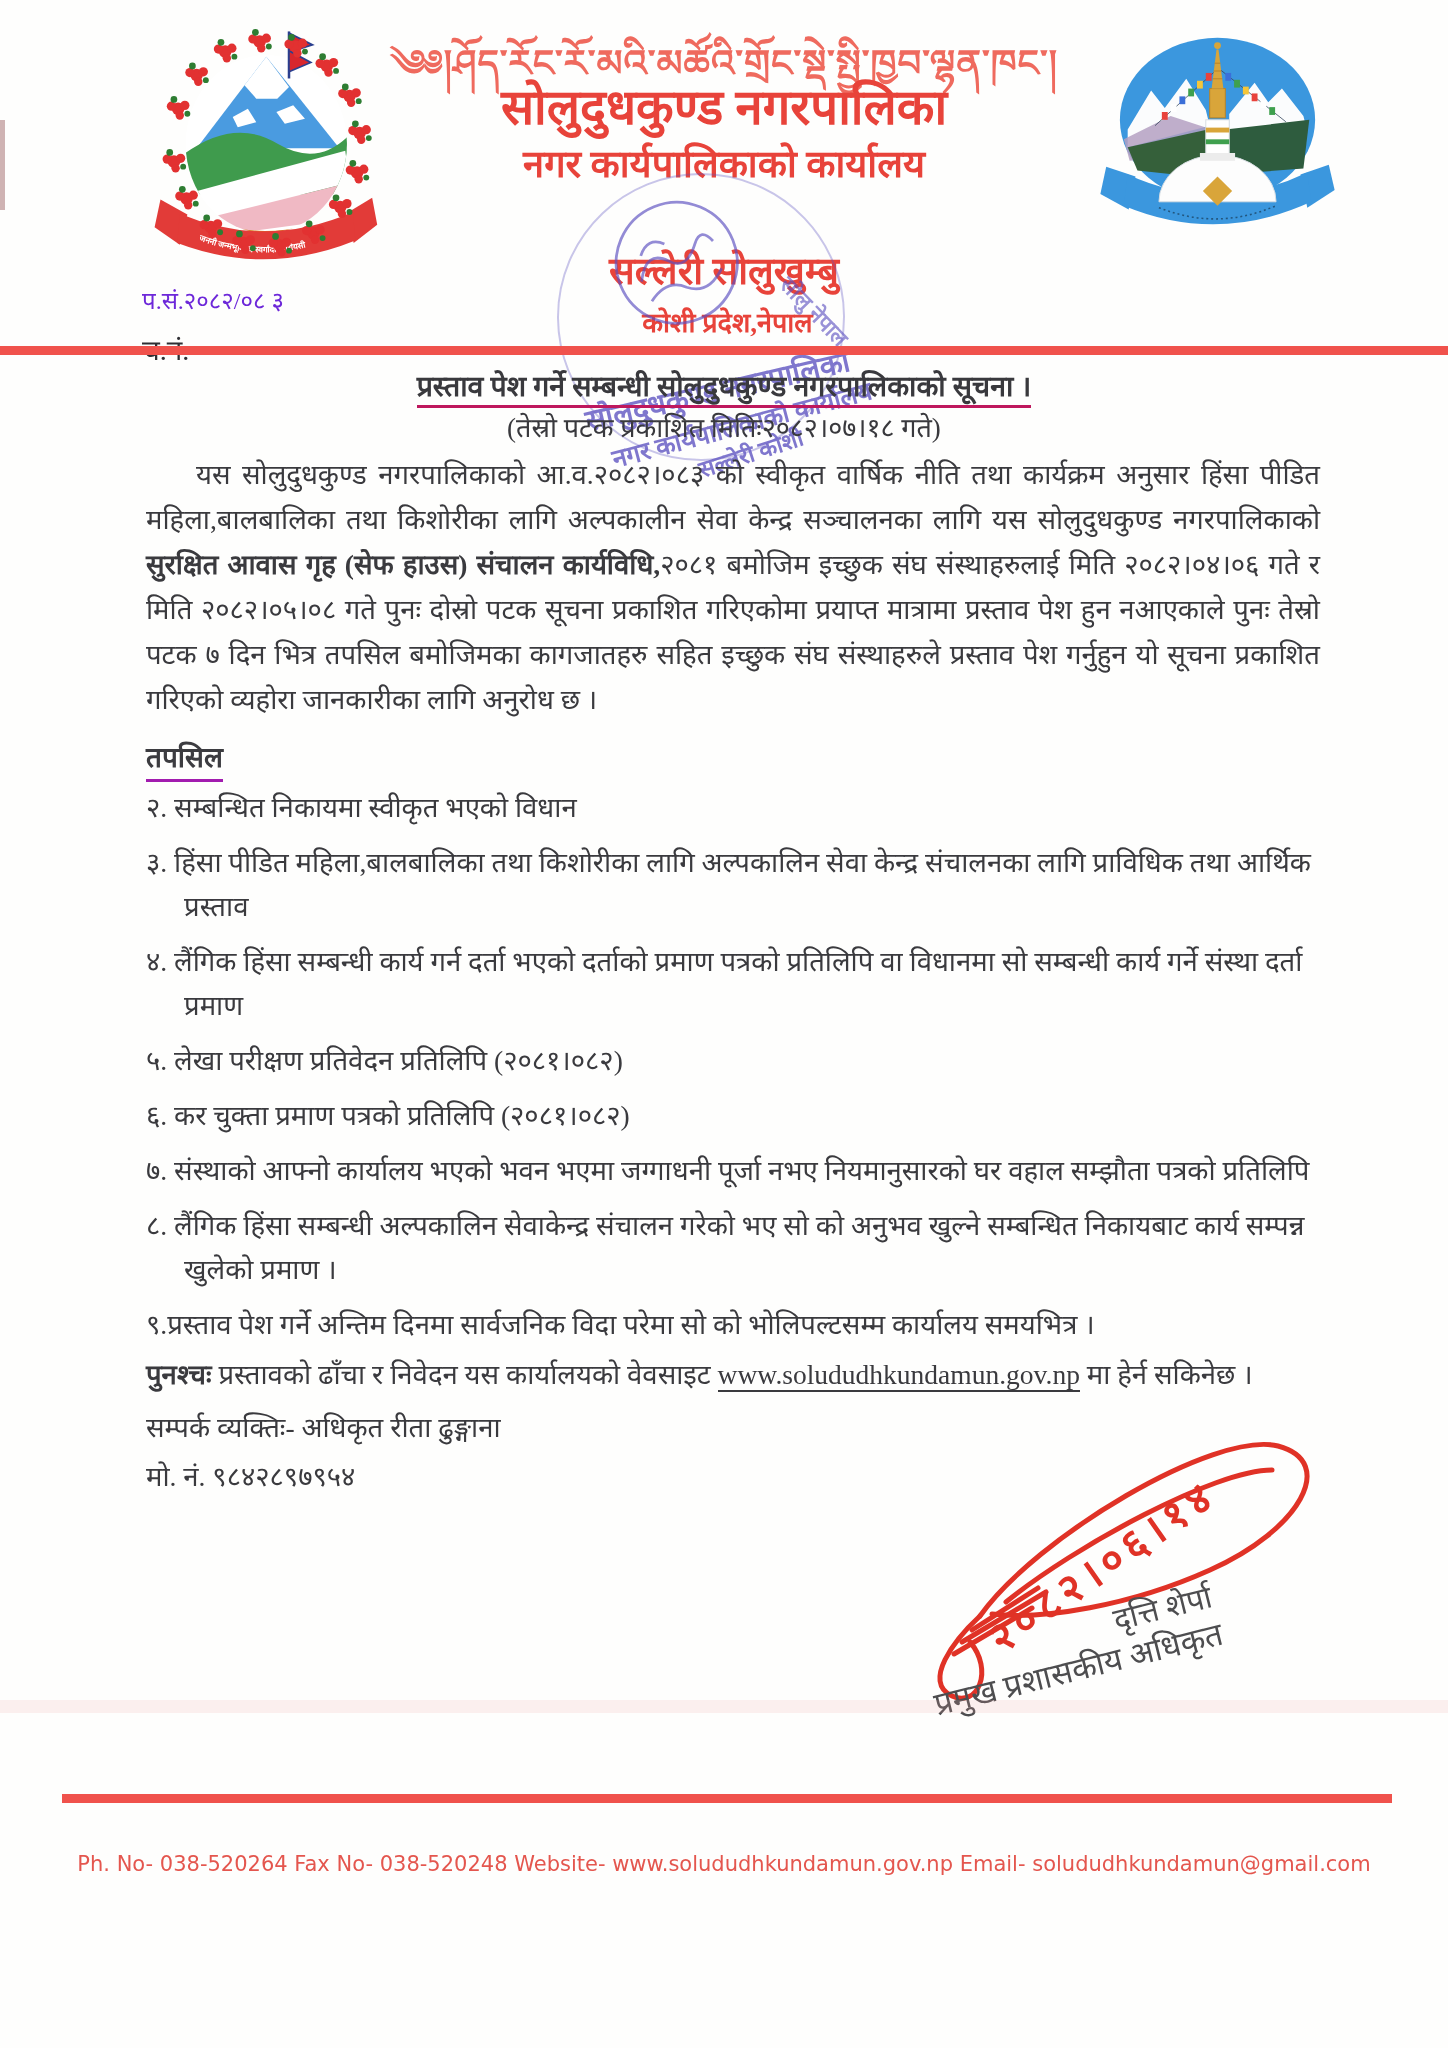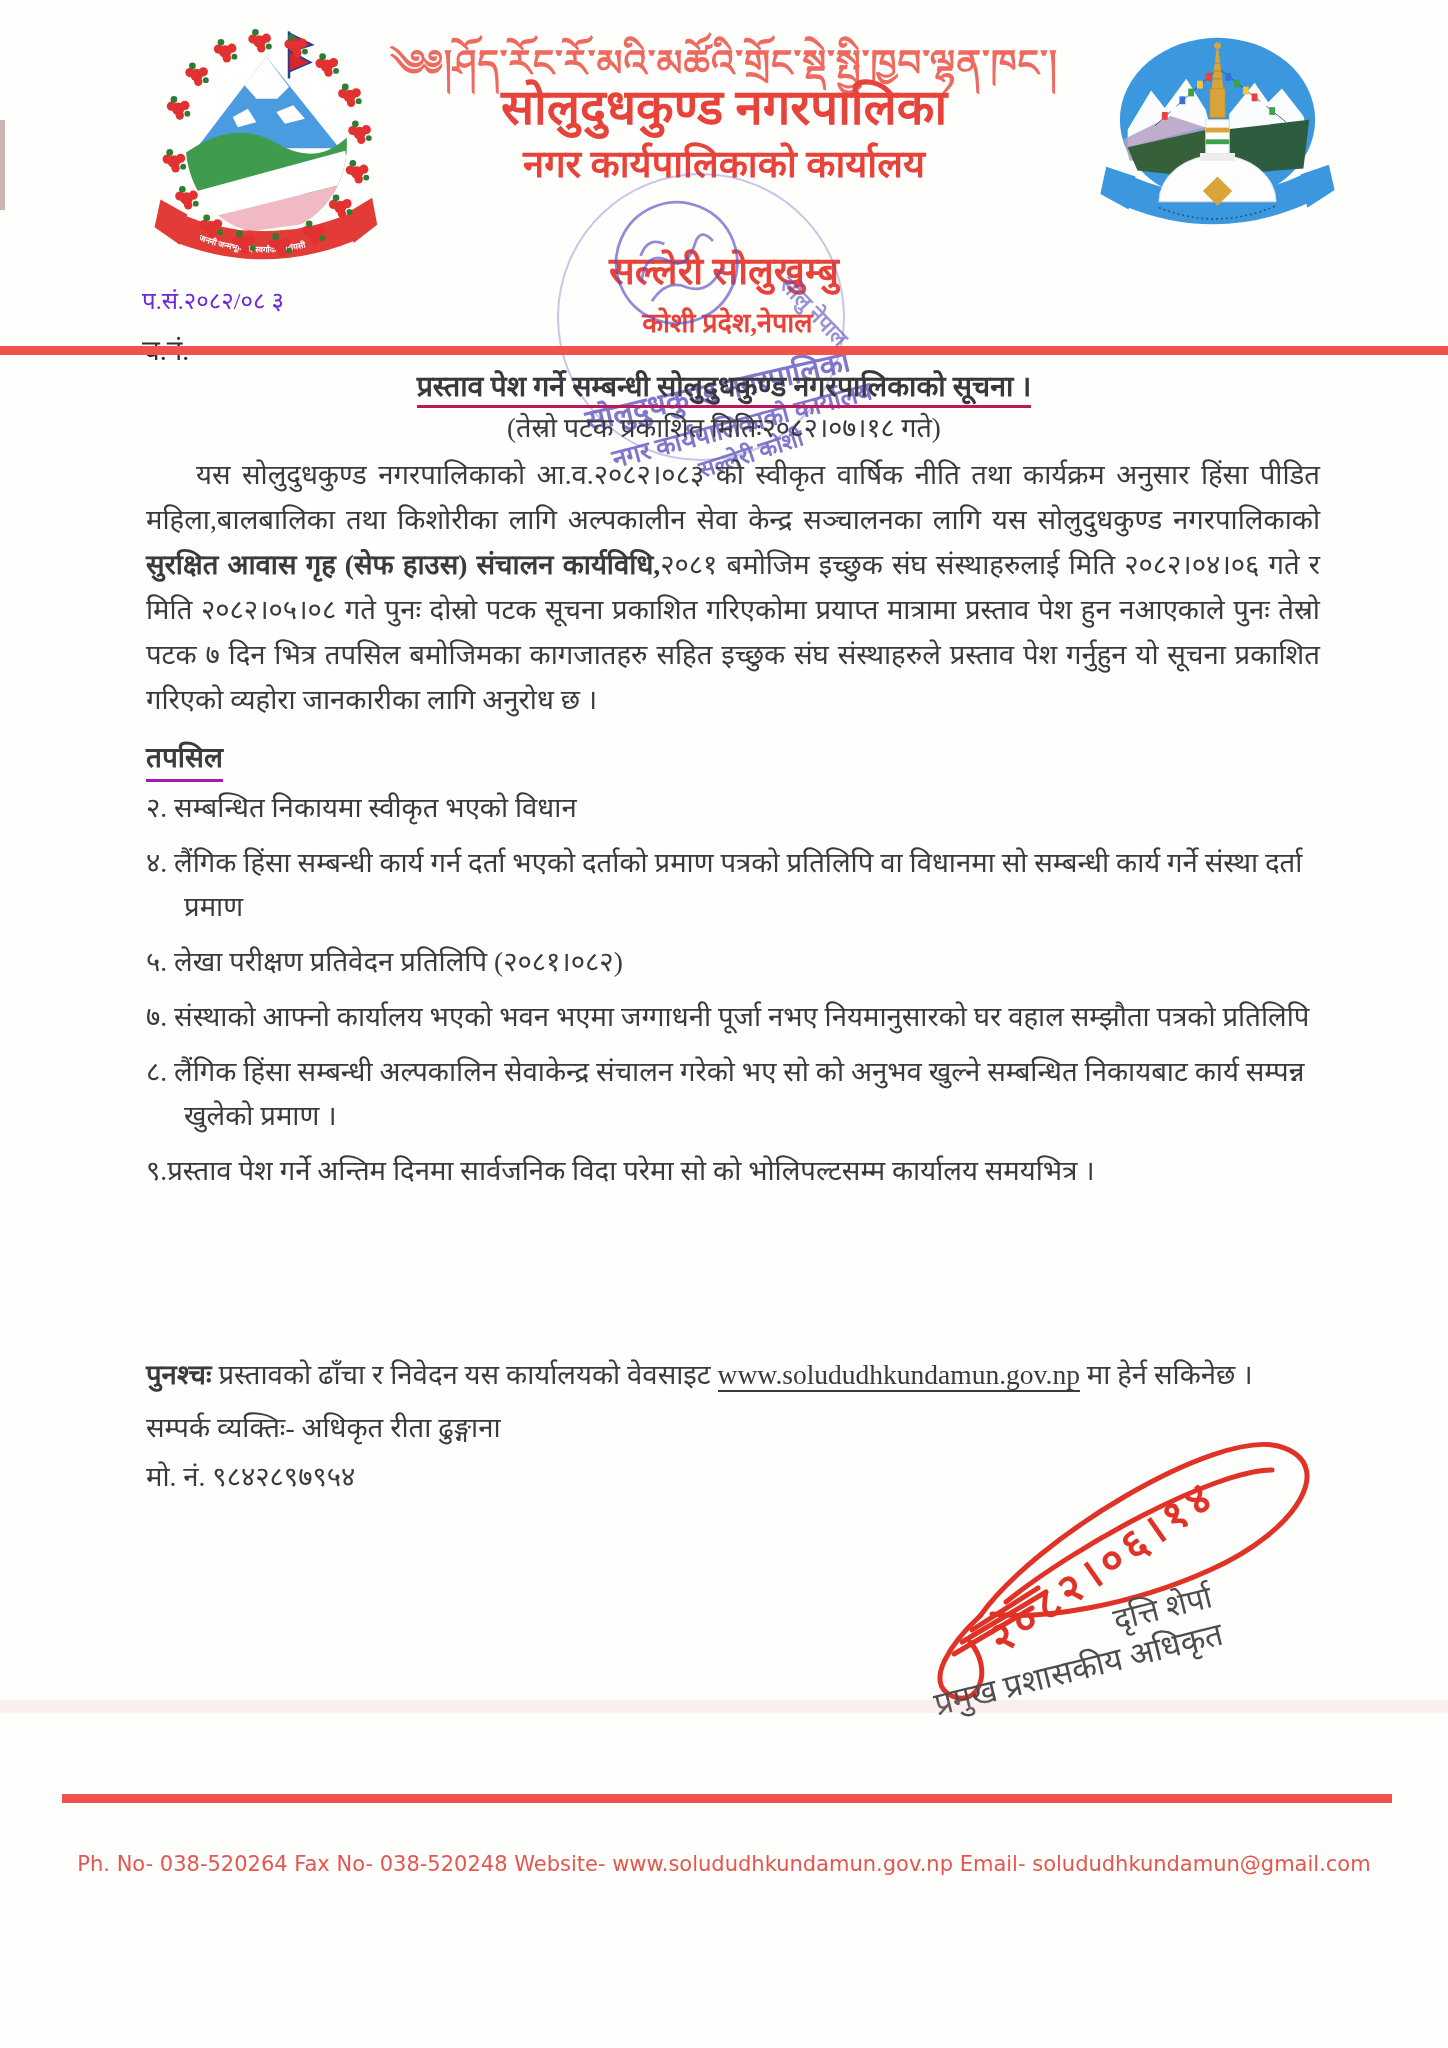--- a/index.html
+++ b/index.html
@@ -230,22 +230,24 @@
   <div class="abs body-para">
     <span>यस सोलुदुधकुण्ड नगरपालिकाको आ.व.२०८२।०८३ को स्वीकृत वार्षिक नीति तथा कार्यक्रम अनुसार  हिंसा पीडित महिला,बालबालिका तथा किशोरीका लागि अल्पकालीन सेवा केन्द्र सञ्चालनका लागि यस सोलुदुधकुण्ड नगरपालिकाको </span><b>सुरक्षित आवास गृह (सेफ हाउस) संचालन कार्यविधि,</b><span>२०८१ बमोजिम  इच्छुक संघ संस्थाहरुलाई मिति २०८२।०४।०६ गते र मिति २०८२।०५।०८ गते पुनः दोस्रो पटक सूचना प्रकाशित गरिएकोमा प्रयाप्त मात्रामा प्रस्ताव पेश हुन नआएकाले पुनः तेस्रो पटक ७ दिन  भित्र तपसिल बमोजिमका कागजातहरु सहित इच्छुक संघ संस्थाहरुले प्रस्ताव पेश गर्नुहुन यो सूचना प्रकाशित  गरिएको व्यहोरा  जानकारीका लागि अनुरोध छ ।</span>
   </div>
 
   <div class="abs tapasil-head">
     <span class="ul">तपसिल</span>
   </div>
 
   <div class="abs list">
     <div class="item"><span>२. </span><span>सम्बन्धित निकायमा स्वीकृत भएको  विधान</span></div>
+    <div class="item"><span>३. </span><span>हिंसा पीडित महिला,बालबालिका तथा किशोरीका लागि अल्पकालिन सेवा केन्द्र संचालनका लागि प्राविधिक तथा आर्थिक प्रस्ताव</span></div>
     <div class="item"><span>४. </span><span>लैंगिक हिंसा सम्बन्धी कार्य गर्न दर्ता भएको दर्ताको प्रमाण पत्रको प्रतिलिपि वा विधानमा सो सम्बन्धी कार्य गर्ने संस्था दर्ता  प्रमाण</span></div>
     <div class="item"><span>५. </span><span>लेखा परीक्षण प्रतिवेदन प्रतिलिपि (२०८१।०८२)</span></div>
+    <div class="item"><span>६. </span><span>कर चुक्ता प्रमाण पत्रको प्रतिलिपि (२०८१।०८२)</span></div>
     <div class="item"><span>७. </span><span>संस्थाको आफ्नो कार्यालय भएको भवन भएमा जग्गाधनी पूर्जा नभए नियमानुसारको घर वहाल सम्झौता पत्रको प्रतिलिपि</span></div>
     <div class="item"><span>८. </span><span>लैंगिक हिंसा सम्बन्धी अल्पकालिन सेवाकेन्द्र संचालन गरेको  भए सो को अनुभव  खुल्ने सम्बन्धित निकायबाट कार्य सम्पन्न खुलेको प्रमाण ।</span></div>
     <div class="item"><span>९.</span><span>प्रस्ताव पेश गर्ने अन्तिम दिनमा सार्वजनिक विदा परेमा सो को भोलिपल्टसम्म कार्यालय समयभित्र ।</span></div>
   </div>
 
   <div class="abs post">
     <span class="lbl">पुनश्चः</span><span> प्रस्तावको ढाँचा र निवेदन यस कार्यालयको वेवसाइट </span><span class="link">www.solududhkundamun.gov.np</span><span> मा हेर्न सकिनेछ ।</span>
   </div>
   <div class="abs contact">सम्पर्क व्यक्तिः- अधिकृत रीता ढुङ्गाना</div>
   <div class="abs mobile">मो. नं. ९८४२८९७९५४</div>

